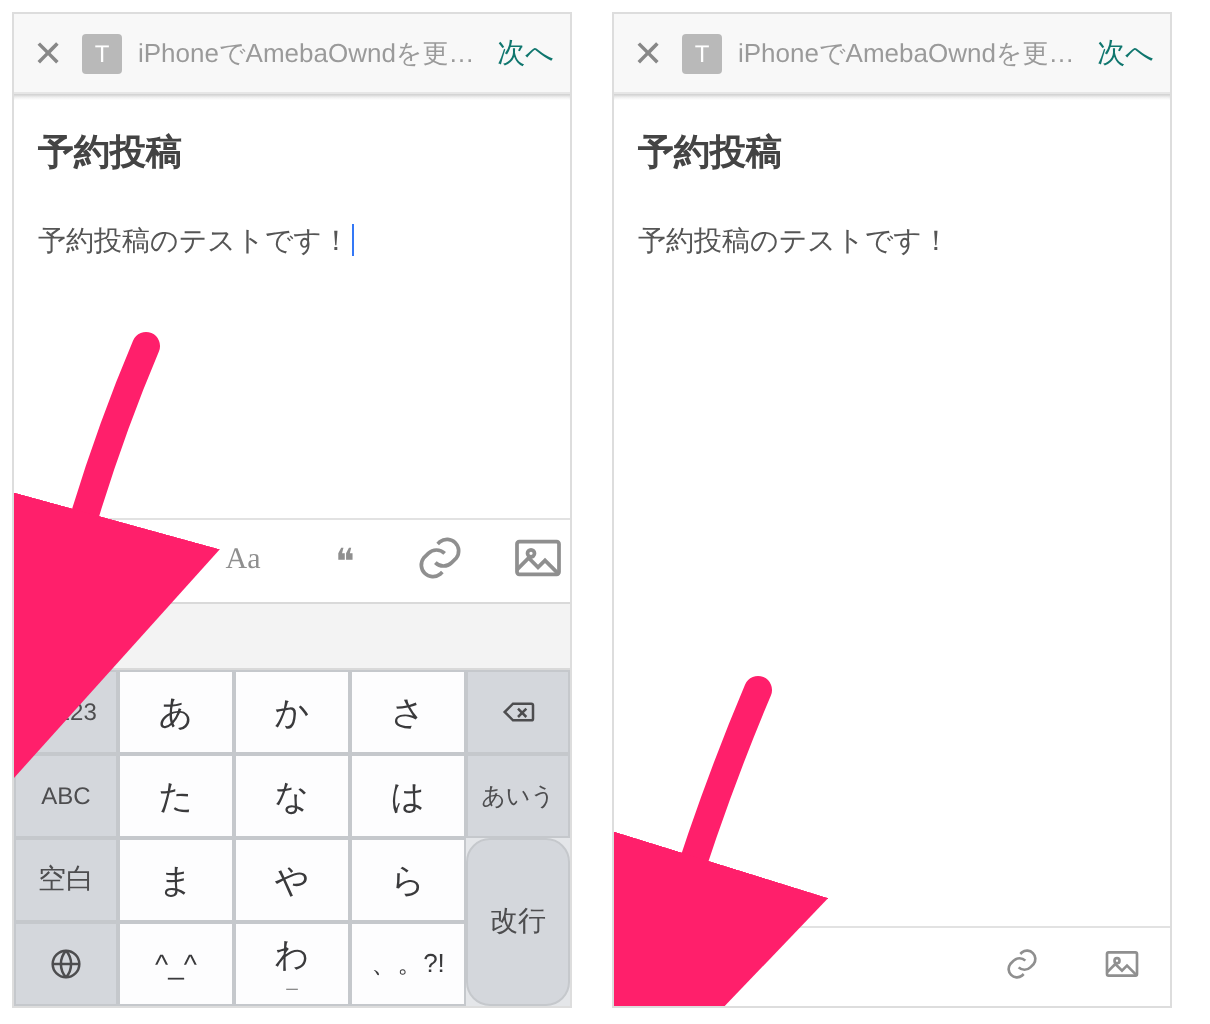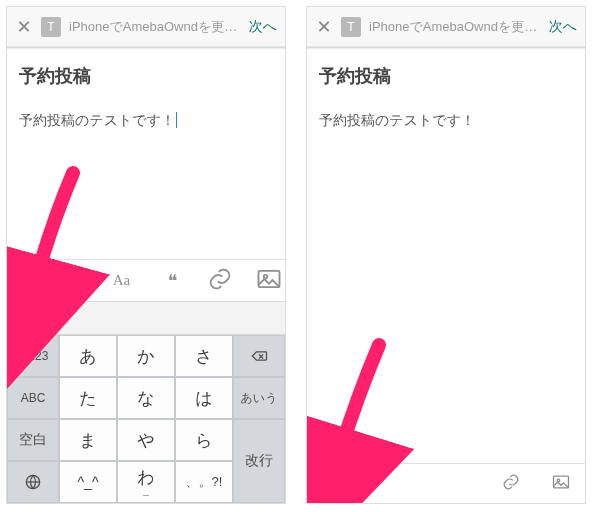--- a/index.html
+++ b/index.html
@@ -103,21 +103,21 @@
   }
   .key {
     border: .5px solid #c5c8cc;
     display:flex; align-items:center; justify-content:center;
     font-size:17px;
     background:#fdfdfe;
     color:#3a3a3c;
   }
   .key.side { background:#d4d7dc; color:#4d4d4f; font-size:13px; }
   .key.small { font-size:12px; }
-  .key.return { grid-row: span 2; font-size:14px; }
+  .key.return { grid-row: span 2; font-size:14px;border-radius:12px; }
   .key svg { width:20px; height:20px; stroke:#4d4d4f; fill:none; stroke-width:1.5;}
   
   .bottom-bar {
     height: 40px;
     border-top:1px solid #e2e2e2;
     display:flex;
     align-items:center;
     padding: 0 14px;
     gap: 30px;
     color:#8f8f8f;

